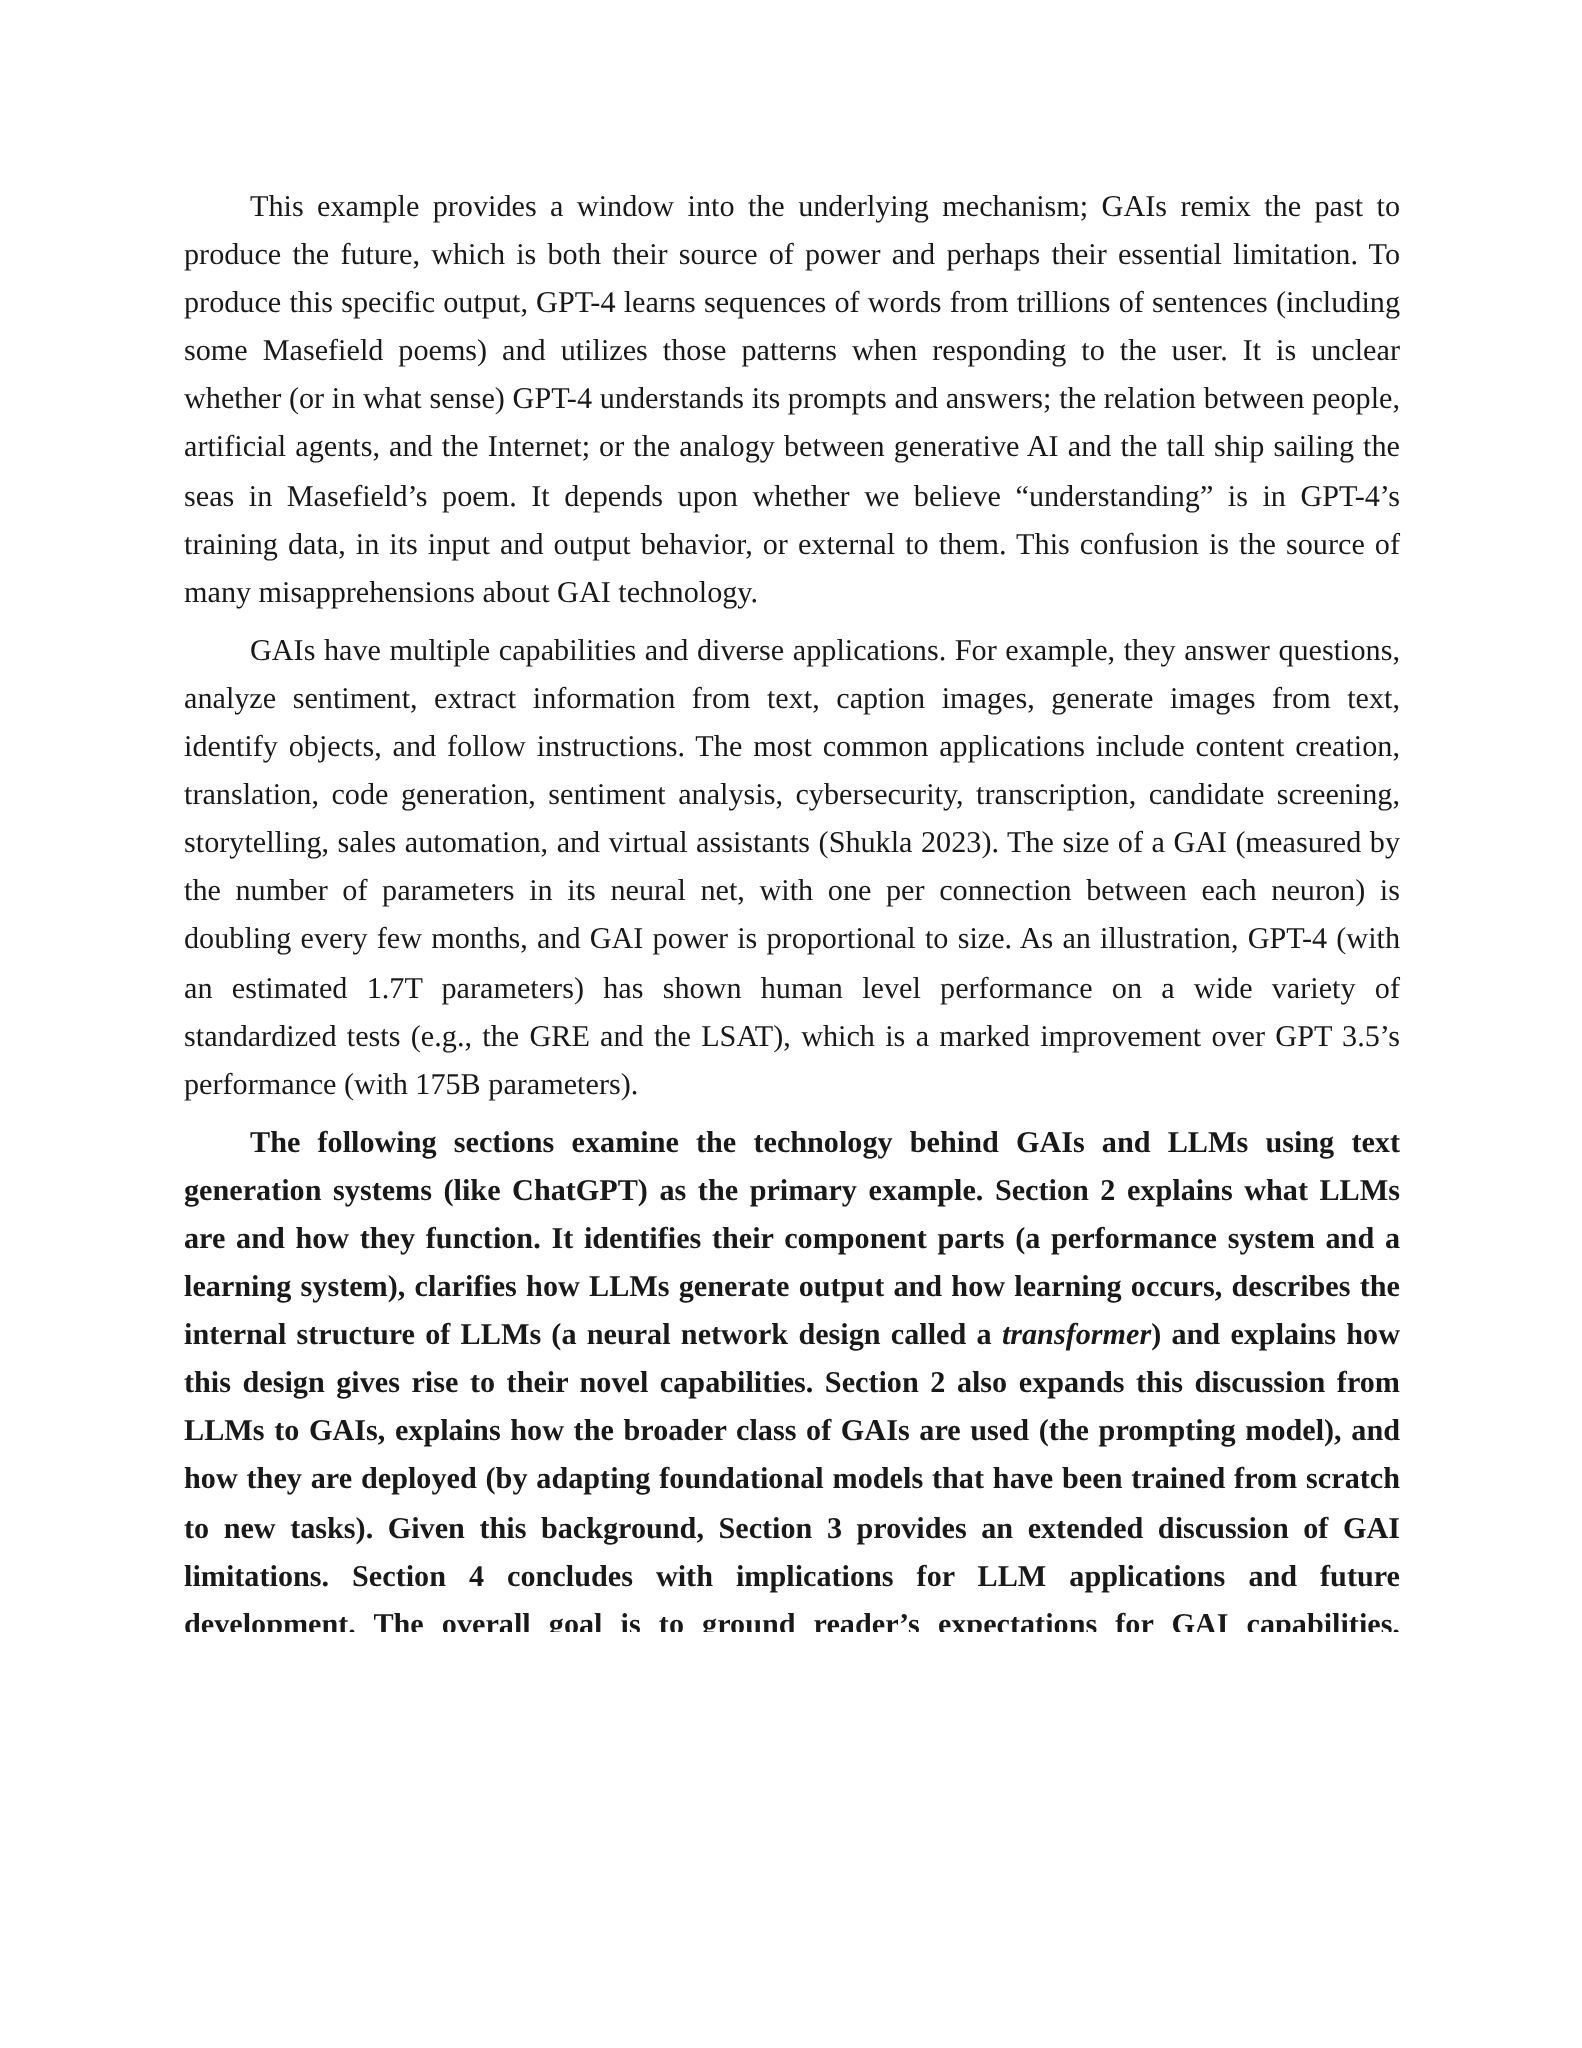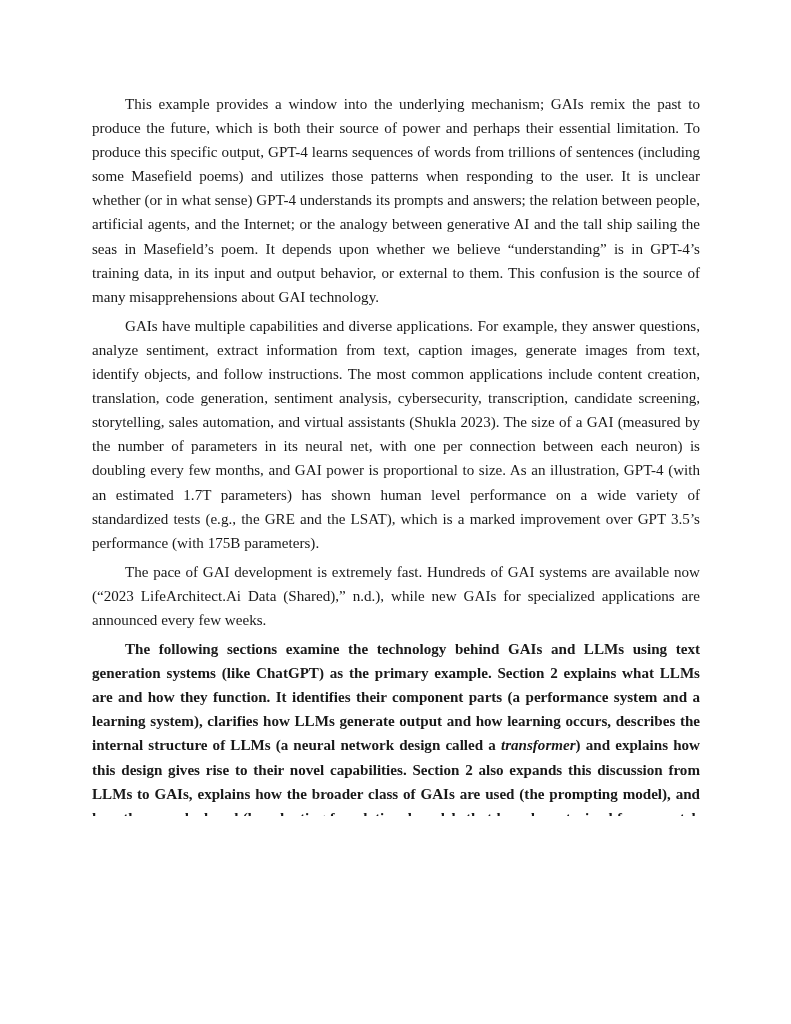--- a/index.html
+++ b/index.html
@@ -64,21 +64,20 @@
 <body>
 
 <div class="page">
 
   <div class="text-column">
 
     <p class="para">This example provides a window into the underlying mechanism; GAIs remix the past to produce the future, which is both their source of power and perhaps their essential limitation. To produce this specific output, GPT-4 learns sequences of words from trillions of sentences (including some Masefield poems) and utilizes those patterns when responding to the user. It is unclear whether (or in what sense) GPT-4 understands its prompts and answers; the relation between people, artificial agents, and the Internet; or the analogy between generative AI and the tall ship sailing the seas in Masefield’s poem. It depends upon whether we believe “understanding” is in GPT-4’s training data, in its input and output behavior, or external to them. This confusion is the source of many misapprehensions about GAI technology.</p>
 
     <p class="para">GAIs have multiple capabilities and diverse applications. For example, they answer questions, analyze sentiment, extract information from text, caption images, generate images from text, identify objects, and follow instructions. The most common applications include content creation, translation, code generation, sentiment analysis, cybersecurity, transcription, candidate screening, storytelling, sales automation, and virtual assistants (Shukla 2023). The size of a GAI (measured by the number of parameters in its neural net, with one per connection between each neuron) is doubling every few months, and GAI power is proportional to size. As an illustration, GPT-4 (with an estimated 1.7T parameters) has shown human level performance on a wide variety of standardized tests (e.g., the GRE and the LSAT), which is a marked improvement over GPT 3.5’s performance (with 175B parameters).</p>
 
-    <p class="para">The pace of GAI development is extremely fast. Hundreds of GAI systems are available now (“2023 LifeArchitect.Ai Data (Shared),” n.d.), while new GAIs for specialized applications are announced every few weeks.</p>
 
     <p class="para"><span>The following sections examine the technology behind GAIs and LLMs using text generation systems (like ChatGPT) as the primary example. Section 2 explains what LLMs are and how they function. It identifies their component parts (a performance system and a learning system), clarifies how LLMs generate output and how learning occurs, describes the internal structure of LLMs (a neural network design called a </span><em>transformer</em><span>) and explains how this design gives rise to their novel capabilities. Section 2 also expands this discussion from LLMs to GAIs, explains how the broader class of GAIs are used (the prompting model), and how they are deployed (by adapting foundational models that have been trained from scratch to new tasks). Given this background, Section 3 provides an extended discussion of GAI limitations. Section 4 concludes with implications for LLM applications and future development. The overall goal is to ground reader’s expectations for GAI capabilities, limitations, and suitable applications in core characteristics of the underlying technology.</span></p>
 
   </div>
 
   <div class="page-number">2</div>
 
 </div>
 
 </body></html>

